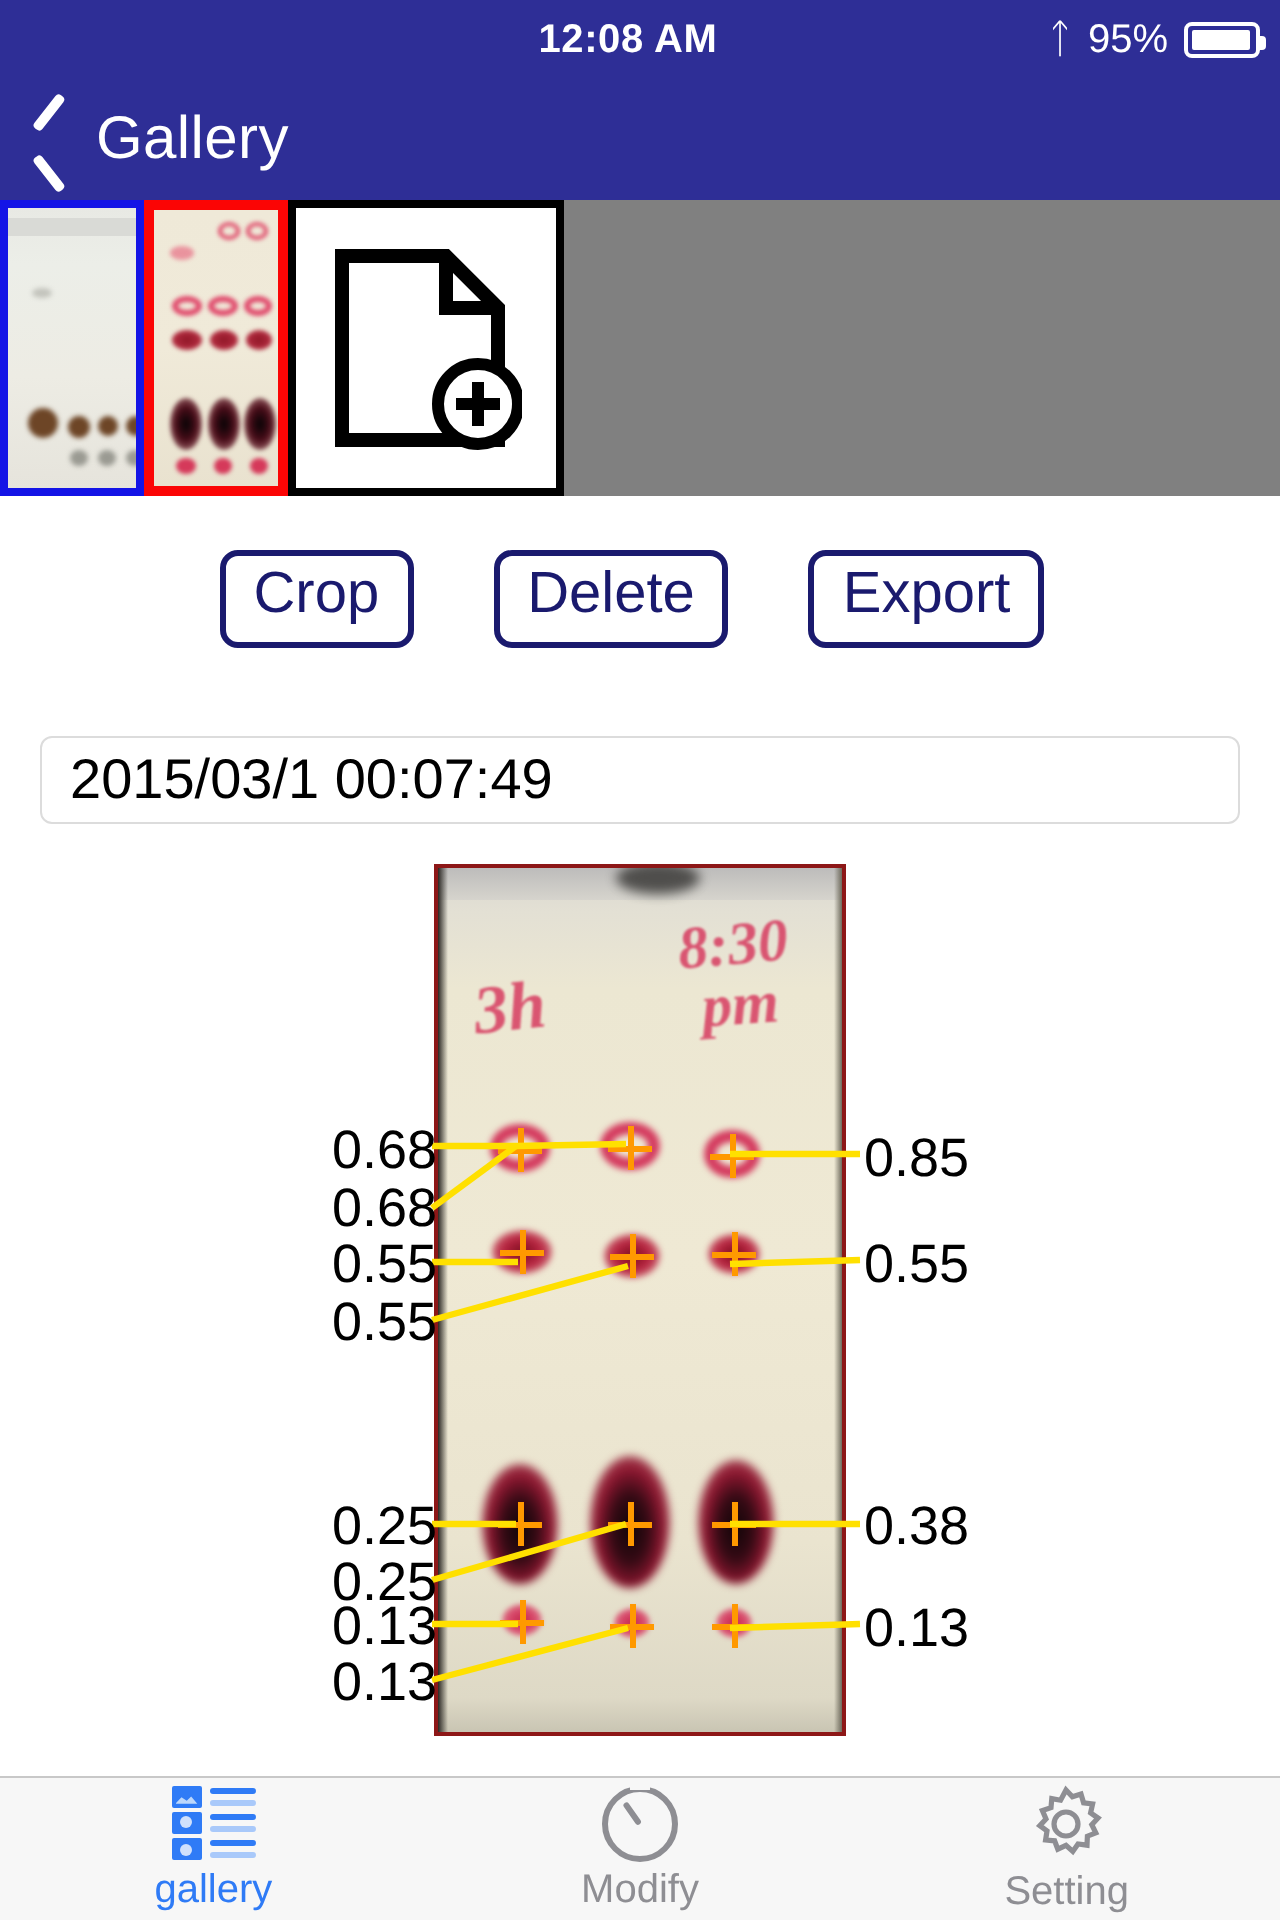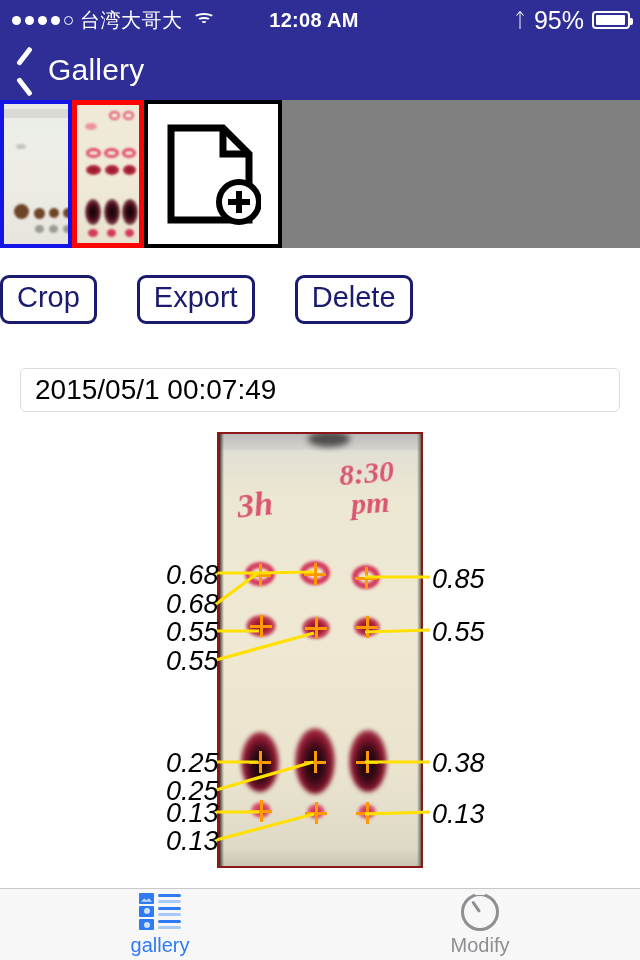--- a/index.html
+++ b/index.html
@@ -33,21 +33,21 @@
   #wifi-icon i:nth-child(2){ width:14px; height:7px; top:5px; }
   #wifi-icon i:nth-child(3){ width:6px;  height:3px; top:9px; border-width:2.6px; }
   #status-time {
     position:absolute; left:0; width:628px; text-align:center;
     font-size:20px; font-weight:bold; letter-spacing:0.3px;
   }
   #status-right {
     position:absolute; right:10px; display:flex; align-items:center; gap:8px;
   }
   #bt-icon { font-size:20px; line-height:1; }
-  #battery-pct { font-size:25px; }
+  #battery-pct { font-size:20px; }
   #battery-icon {
     width:38px; height:18px; border:2px solid #ffffff; border-radius:4px;
     position:relative; display:flex; align-items:center; padding:2px;
   }
   #battery-icon::after {
     content:""; position:absolute; right:-5px; top:5px;
     width:3px; height:7px; background:#ffffff; border-radius:0 2px 2px 0;
   }
   #battery-fill { height:100%; width:95%; background:#ffffff; border-radius:1px; }
 
@@ -88,21 +88,21 @@
 
   
   .mini2 { background:linear-gradient(#efe9d8 0%, #f0ead9 50%, #e9e2cf 100%); }
   .mini2 .sp { position:absolute; border-radius:50%; filter:blur(1.1px); }
 
   #add-doc-icon { position:absolute; left:50%; top:50%; transform:translate(-50%,-50%); }
 
   
   #action-row {
     position:absolute; left:0; top:275px; width:632px;
-    display:flex; gap:40px;
+    display:flex; justify-content:center; gap:40px;
   }
   .act-btn {
     border:3px solid #1a1a6e; border-radius:9px;
     background:#ffffff; color:#1a1a6e;
     font-size:29px; font-family:"Liberation Sans", sans-serif;
     padding:4px 14px 7px 14px; cursor:pointer; line-height:1.1;
   }
 
   
   #time-row {
@@ -160,21 +160,21 @@
   
   .xh { position:absolute; width:22px; height:22px; transform:translate(-50%,-50%); }
   .xh::before, .xh::after { content:""; position:absolute; background:#ff9900; }
   .xh::before { left:50%; top:0; width:3px; height:100%; margin-left:-1.5px; }
   .xh::after  { top:50%; left:0; height:3px; width:100%; margin-top:-1.5px; }
 
   
   #overlay-svg { position:absolute; left:0; top:432px; width:640px; height:436px; pointer-events:none; }
   .rf-label {
     position:absolute; font-size:27px; color:#000000;
-    font-family:"Liberation Sans", sans-serif; white-space:nowrap;font-style:italic;
+    font-family:"Liberation Sans", sans-serif; white-space:nowrap;
   }
 
   
   #tab-bar {
     position:absolute; left:0; bottom:0; width:640px; height:72px;
     background:#f7f7f7; border-top:1px solid #c8c8c8;
     display:flex; align-items:center;
   }
   .tab { flex:1; display:flex; flex-direction:column; align-items:center; gap:3px; cursor:pointer; }
   .tab-label { font-size:20px; }
@@ -198,35 +198,20 @@
      background:#8e8e93; transform-origin:top center; transform:translate(-50%,0) rotate(145deg); border-radius:2px; }
   .timer-ico::after { content:""; position:absolute; left:50%; top:-6px; transform:translateX(-50%);
      width:10px; height:5px; background:#f7f7f7; }
 
   .gear-ico { width:40px; height:40px; position:relative; }
 </style>
 </head>
 <body>
 
 <div id="status-bar">
-  <div id="status-left">
-    <span class="sig-dots">
-      <i class="dot"></i>
-        <i class="dot"></i>
-        <i class="dot"></i>
-        <i class="dot"></i>
-        <i class="dot hollow"></i>
-    </span>
-    <span id="carrier">台湾大哥大</span>
-    <span id="wifi-icon">
-        <i></i>
-        <i></i>
-        <i></i>
-      </span>
-  </div>
   <div id="status-time">12:08 AM</div>
   <div id="status-right">
     <span id="bt-icon">ᛏ</span>
     <span id="battery-pct">95%</span>
     <span id="battery-icon">
         <i id="battery-fill"></i>
       </span>
   </div>
 </div>
 
@@ -276,26 +261,26 @@
       <path d="M6 6 H58 L84 32 V98 H6 Z" fill="#ffffff" stroke="#000000" stroke-width="7"></path>
       <path d="M58 6 V32 H84" fill="none" stroke="#000000" stroke-width="7"></path>
       <circle cx="74" cy="80" r="20" fill="#ffffff" stroke="#000000" stroke-width="6"></circle>
       <path d="M74 69 V91 M63 80 H85" stroke="#000000" stroke-width="6" stroke-linecap="butt"></path>
     </svg>
   </div>
 </div>
 
 <div id="action-row">
   <button class="act-btn">Crop</button>
+  <button class="act-btn">Delete</button>
   <button class="act-btn">Export</button>
-  <button class="act-btn">Delete</button>
 </div>
 
 <div id="time-row">
-  <div id="time-field" placeholder="yyyy/m/d hh:mm:ss">2015/05/1 00:07:49</div>
+  <div id="time-field" placeholder="yyyy/m/d hh:mm:ss">2015/03/1 00:07:49</div>
 </div>
 
 <div id="plate-wrap">
   <div id="plate">
     <div class="topband"></div>
     <div class="smudge"></div>
     <div class="edgeL"></div>
     <div class="edgeR"></div>
 
     <div class="hand" style="left:18px; top:52px; font-size:34px; transform:rotate(-6deg);">3h</div>
@@ -401,13 +386,22 @@
       </div>
     </div>
     <div class="tab-label">gallery</div>
   </div>
 
   <div class="tab inactive">
     <div class="timer-ico"></div>
     <div class="tab-label">Modify</div>
   </div>
 
+  <div class="tab inactive">
+    <svg class="gear-ico" viewBox="0 0 40 40">
+      <g fill="none" stroke="#8e8e93" stroke-width="2.6">
+        <circle cx="20" cy="20" r="6"></circle>
+        <path d="M20 3 l3.2 3.4 l4.3 -1.4 l1.3 4.4 l4.5 0.6 l-1 4.4 l3.7 2.6 l-3.1 3.3 l2 4.1 l-4.2 1.7 l-0.2 4.5 l-4.5 -0.6 l-2.6 3.7 l-3.4 -3 l-4.1 1.9 l-1.6 -4.2 l-4.5 -0.4 l0.7 -4.5 l-3.6 -2.7 l3.1 -3.3 l-1.8 -4.2 l4.3 -1.5 l0.4 -4.5 l4.4 0.8 Z"></path>
+      </g>
+    </svg>
+    <div class="tab-label">Setting</div>
+  </div>
 </div>
 
 </body></html>

